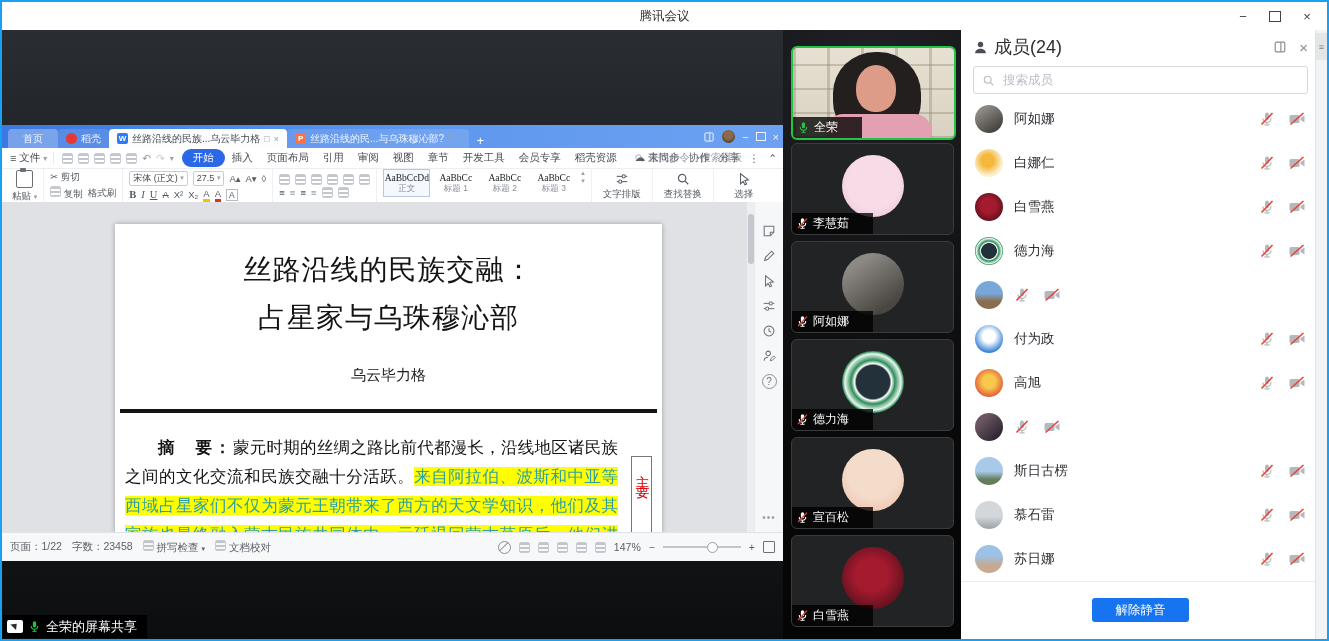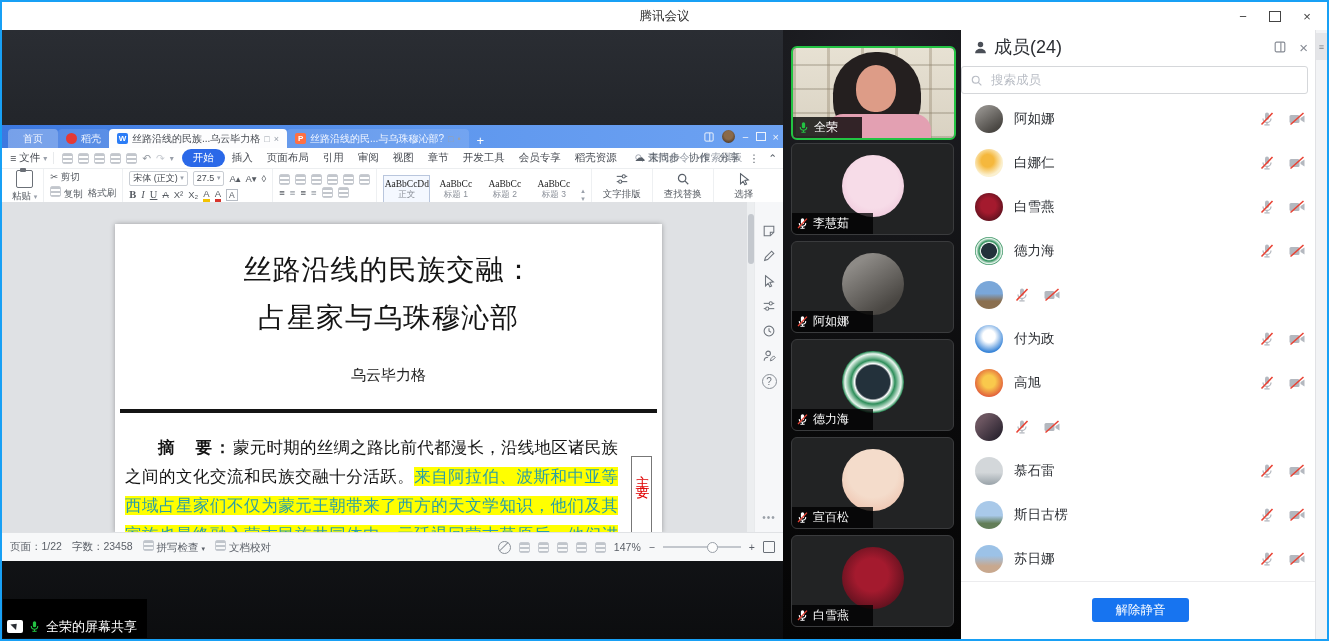--- a/index.html
+++ b/index.html
@@ -79,21 +79,21 @@
   .statusbar{position:absolute;left:0;right:0;bottom:0;height:28px;background:#f7f8f9;border-top:1px solid #e0e2e5;
     display:flex;align-items:center;font-size:10.5px;color:#5a5f67;padding:0 8px;gap:10px;}
   .sb-right{margin-left:auto;display:flex;align-items:center;gap:8px;}
   .slider-track{width:78px;height:2px;background:#c3c7cd;position:relative;}
   .slider-knob{position:absolute;left:44px;top:-4px;width:9px;height:9px;border-radius:50%;background:#fdfdfd;border:1px solid #9aa0a8;}
   .expand-ic{width:10px;height:10px;border:1.3px solid #6a7078;border-radius:1px;position:relative;}
   .circle-slash{width:11px;height:11px;border:1.2px solid #8a9098;border-radius:50%;position:relative;}
   .circle-slash:before{content:"";position:absolute;left:-1px;top:4.5px;width:12px;height:1.2px;background:#8a9098;transform:rotate(-45deg);}
   
   .share-chip{position:absolute;left:1px;bottom:1px;height:23px;background:#000;display:flex;align-items:center;gap:5px;
-    padding:16px 10px 0 4px;color:#fff;font-size:13px;}
+    padding:0 10px 0 4px;color:#fff;font-size:13px;}
   .screen-ic{width:16px;height:13px;background:#fff;border-radius:2px;position:relative;}
   .screen-ic:before{content:"";position:absolute;left:4px;top:3px;border-left:4px solid transparent;border-right:4px solid transparent;border-bottom:5px solid #2a2d33;transform:rotate(45deg);}
   
   .videos{position:absolute;left:781px;top:0;width:178px;height:100%;
     background:radial-gradient(circle at 50% 6%,#202126 0%,#0a0a0b 60%,#050505 100%);}
   .vcard{position:absolute;left:8px;width:161px;height:90px;background:#222324;border:1px solid #3a3b3d;border-radius:6px;overflow:hidden;}
   .vcard.speaking{border:2px solid #23c343;}
   .vavatar{position:absolute;left:50%;top:11px;transform:translateX(-50%);width:62px;height:62px;border-radius:50%;}
   .vchip{position:absolute;left:0;bottom:0;background:rgba(0,0,0,.78);display:flex;align-items:center;gap:4px;
     padding:2px 24px 2px 4px;color:#fff;font-size:12px;}
@@ -103,21 +103,21 @@
     linear-gradient(180deg,#e7e1d3,#d9d2c2);}
   .v-hair{position:absolute;left:40px;top:4px;width:88px;height:86px;border-radius:48% 48% 42% 42%;background:#241f1f;}
   .v-face{position:absolute;left:63px;top:17px;width:40px;height:47px;border-radius:50% 50% 46% 46%;background:#dd9c87;}
   .v-body{position:absolute;left:34px;top:66px;width:104px;height:26px;border-radius:16px 16px 0 0;background:#e3a0b2;}
   
   .members{position:absolute;left:959px;top:0;width:359px;height:100%;background:#fff;}
   .m-head{position:absolute;top:0;left:0;right:0;height:34px;display:flex;align-items:center;padding:0 12px;gap:6px;}
   .m-title{font-size:18px;color:#2b2e33;}
   .m-head-right{margin-left:auto;display:flex;align-items:center;gap:12px;color:#868b94;}
   .m-close{font-size:15px;color:#868b94;}
-  .m-search{position:absolute;top:36px;left:0;right:12px;height:26px;border:1px solid #d5d7da;border-radius:3px;
+  .m-search{position:absolute;top:36px;left:12px;right:12px;height:26px;border:1px solid #d5d7da;border-radius:3px;
     display:flex;align-items:center;gap:6px;padding:0 8px;}
   .m-search input{border:none;outline:none;flex:1;font-size:12.5px;color:#333;font-family:"Liberation Sans",sans-serif;}
   .m-search input::placeholder{color:#b9bdc5;}
   .m-list{position:absolute;top:67px;left:0;right:0;}
   .m-row{height:44px;display:flex;align-items:center;padding:0 14px;gap:11px;}
   .m-avatar{width:28px;height:28px;border-radius:50%;flex:none;background:#ccc;}
   .m-name{font-size:13.5px;color:#2b2e33;flex:1;}
   .m-icons{display:flex;align-items:center;gap:13px;color:#b4b8bf;}
   .m-footer{position:absolute;left:0;right:0;bottom:0;height:57px;border-top:1px solid #ececee;display:flex;justify-content:center;}
   .unmute-btn{margin-top:16px;width:97px;height:24px;background:#1774f0;color:#fff;font-size:12.5px;border:none;border-radius:3px;
@@ -326,21 +326,21 @@
             </div>
             <div class="rrow">
               <span>≡</span>
               <span style="color:#9aa0a8">≡</span>
               <span>≡</span>
               <span style="color:#9aa0a8">≡</span>
               <span class="gicon"></span>
               <span class="gicon"></span>
             </div>
           </div>
-          <div class="rgroup" style="flex-direction:row;align-items:flex-end">
+          <div class="rgroup" style="flex-direction:row;align-items:flex-start">
             <div class="style-cell sel">
               <span class="sample">AaBbCcDd</span>
               <span class="sname">正文</span>
             </div>
             <div class="style-cell">
               <span class="sample">AaBbCc</span>
               <span class="sname">标题 1</span>
             </div>
             <div class="style-cell">
               <span class="sample">AaBbCc</span>
@@ -619,34 +619,34 @@
           <span class="m-icons">
               <svg width="16" height="16">
                 <use href="#ic-mic-muted"></use>
               </svg>
               <svg width="18" height="16">
                 <use href="#ic-cam-off"></use>
               </svg>
             </span>
         </div>
         <div class="m-row">
+          <span class="m-avatar" style="background: linear-gradient(rgb(169, 201, 233) 52%, rgb(99, 126, 88) 80%);"></span>
+          <span class="m-name">斯日古楞</span>
+          <span class="m-icons">
+              <svg width="16" height="16">
+                <use href="#ic-mic-muted"></use>
+              </svg>
+              <svg width="18" height="16">
+                <use href="#ic-cam-off"></use>
+              </svg>
+            </span>
+        </div>
+        <div class="m-row">
           <span class="m-avatar" style="background: linear-gradient(rgb(211, 215, 218) 55%, rgb(159, 168, 174) 95%);"></span>
           <span class="m-name">慕石雷</span>
-          <span class="m-icons">
-              <svg width="16" height="16">
-                <use href="#ic-mic-muted"></use>
-              </svg>
-              <svg width="18" height="16">
-                <use href="#ic-cam-off"></use>
-              </svg>
-            </span>
-        </div>
-        <div class="m-row">
-          <span class="m-avatar" style="background: linear-gradient(rgb(169, 201, 233) 52%, rgb(99, 126, 88) 80%);"></span>
-          <span class="m-name">斯日古楞</span>
           <span class="m-icons">
               <svg width="16" height="16">
                 <use href="#ic-mic-muted"></use>
               </svg>
               <svg width="18" height="16">
                 <use href="#ic-cam-off"></use>
               </svg>
             </span>
         </div>
         <div class="m-row">

